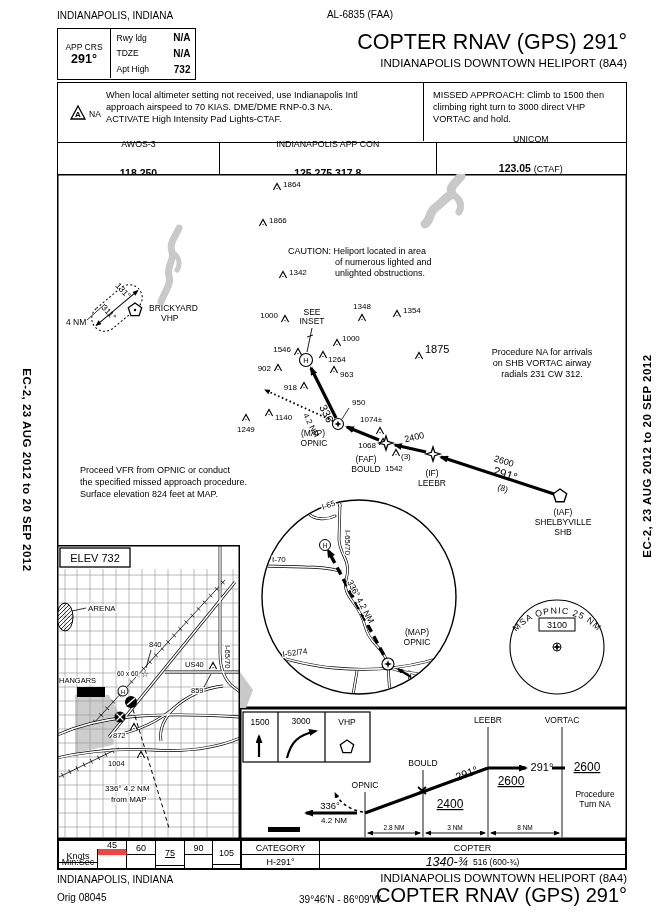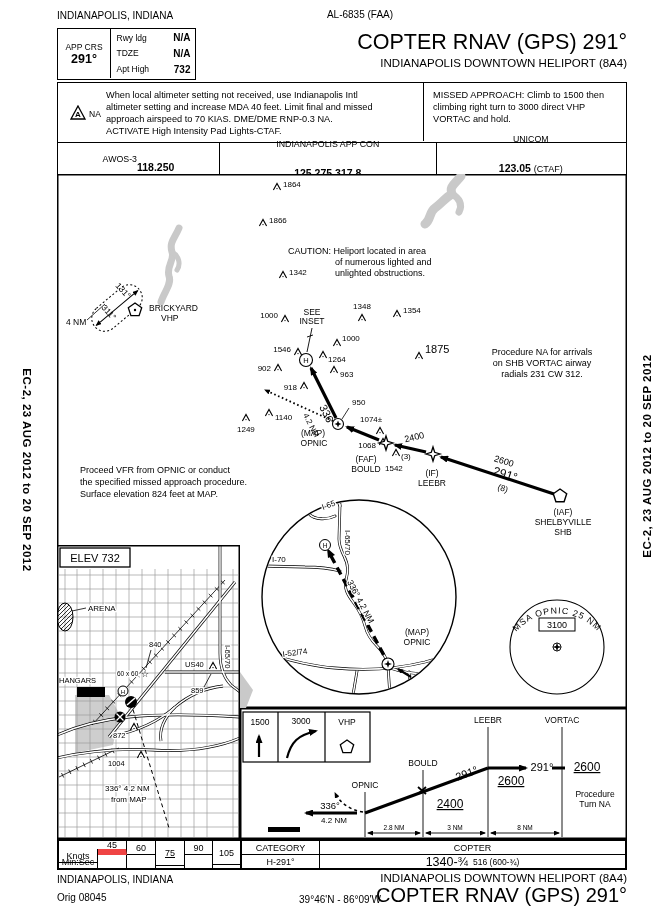--- a/index.html
+++ b/index.html
@@ -56,33 +56,32 @@
     <div class="abs" style="left:365px;top:0;width:0;height:58px;border-left:1.5px solid #000;"></div>
     <div class="abs" style="left:12px;top:22px;">
       <svg width="34" height="16" viewBox="0 0 34 16">
         <polygon points="8,1 15,14 1,14" fill="#fff" stroke="#000" stroke-width="1.3"></polygon>
         <text x="8" y="12" font-size="8" font-weight="bold" text-anchor="middle">A</text>
         <text x="19" y="12" font-size="8.5">NA</text>
       </svg>
     </div>
     <div class="abs" style="left:48px;top:6px;">
       <div class="noteline">When local altimeter setting not received, use Indianapolis Intl</div>
-      <div class="noteline">altimeter setting and increase MDA 40 feet. Limit final and missed</div>
       <div class="noteline">approach airspeed to 70 KIAS.  DME/DME RNP-0.3 NA.</div>
       <div class="noteline">ACTIVATE High Intensity Pad Lights-CTAF.</div>
     </div>
     <div class="abs" style="left:375px;top:6px;">
       <div class="noteline">MISSED APPROACH:  Climb to 1500 then</div>
       <div class="noteline">climbing right turn to 3000 direct VHP</div>
       <div class="noteline">VORTAC and hold.</div>
     </div>
   </div>
 
   <div class="bx" style="left:57px;top:141.5px;width:570px;height:34px;">
-    <div class="cell" style="left:0;top:0;width:162px;height:31px;border-right:1.5px solid #000;flex-direction:row;">
+    <div class="cell" style="left:0;top:0;width:162px;height:31px;border-right:1.5px solid #000;flex-direction:column;">
       <div class="freqname">AWOS-3</div>
       <div class="freqval">118.250</div>
     </div>
     <div class="cell" style="left:162px;top:0;width:216.5px;height:31px;border-right:1.5px solid #000;flex-direction:column;">
       <div class="freqname">INDIANAPOLIS APP CON</div>
       <div class="freqval">125.275   317.8</div>
     </div>
     <div class="cell" style="left:378.5px;top:0;width:188.5px;height:31px;flex-direction:column;">
       <div class="freqname">UNICOM</div>
       <div class="freqval">
@@ -571,21 +570,21 @@
     <div class="cell" style="left:183px;top:0;width:78px;height:14px;border-right:1px solid #000;border-bottom:1px solid #000;">CATEGORY</div>
     <div class="cell" style="left:261px;top:0;width:305px;height:14px;border-bottom:1px solid #000;">COPTER</div>
     <div class="cell" style="left:0;top:14px;width:39px;height:13px;border-right:1px solid #000;">Min:Sec</div>
     <div class="cell" style="left:39px;top:14px;width:29px;height:13px;border-right:1px solid #000;"></div>
     <div class="cell" style="left:68px;top:14px;width:29px;height:13px;border-right:1px solid #000;"></div>
     <div class="cell" style="left:97px;top:14px;width:29px;height:13px;border-right:1px solid #000;"></div>
     <div class="cell" style="left:126px;top:14px;width:28px;height:13px;border-right:1px solid #000;"></div>
     <div class="cell" style="left:154px;top:14px;width:29px;height:13px;border-right:2px solid #000;"></div>
     <div class="cell" style="left:183px;top:14px;width:78px;height:13px;border-right:1px solid #000;">H-291°</div>
     <div class="cell" style="left:261px;top:14px;width:305px;height:13px;">
-      <span style="font-size:12.5px;">1340-¾</span>
+      <span style="font-size:12.5px;font-style:italic;">1340-¾</span>
       <span style="font-size:8.5px;margin-left:5px;">516 (600-¾)</span>
     </div>
   </div>
 
   <div class="abs" style="left:57px;top:874px;font-size:10px;">INDIANAPOLIS, INDIANA</div>
   <div class="abs" style="left:57px;top:892px;font-size:10px;">Orig  08045</div>
   <div class="abs" style="left:250px;top:894px;width:180px;text-align:center;font-size:10px;">39°46'N - 86°09'W</div>
   <div class="abs" style="right:38px;top:872px;font-size:11.5px;text-align:right;white-space:nowrap;">INDIANAPOLIS DOWNTOWN HELIPORT (8A4)</div>
   <div class="abs" style="right:38px;top:884px;font-size:20px;text-align:right;white-space:nowrap;">COPTER RNAV (GPS) 291°</div>
 

